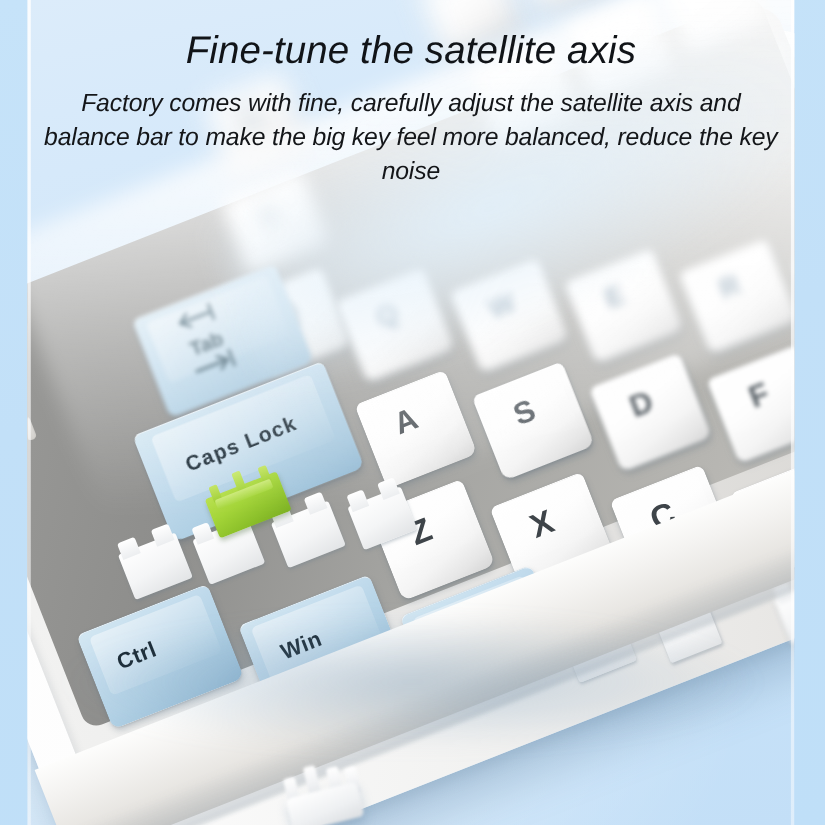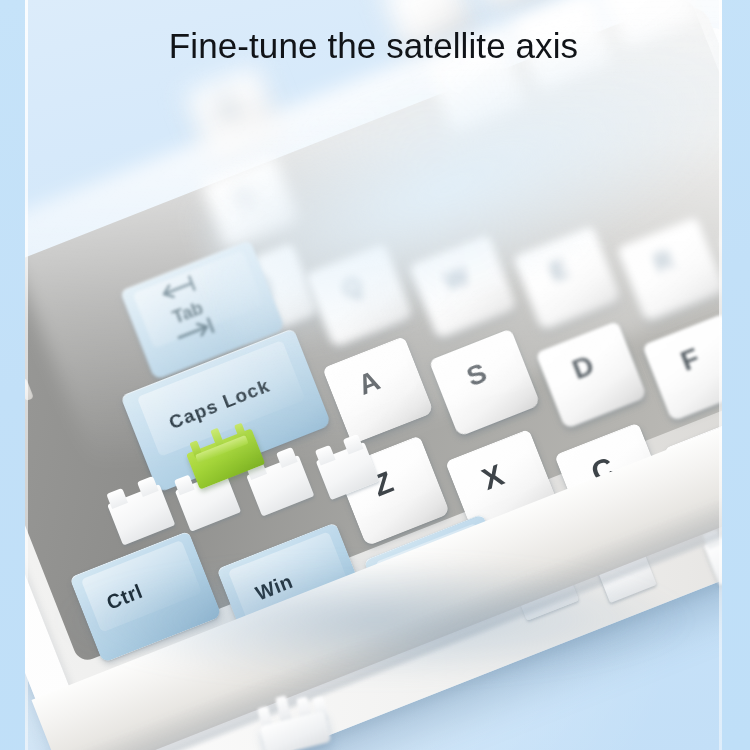--- a/index.html
+++ b/index.html
@@ -19,21 +19,21 @@
   }
   
   #panel{
     position:absolute;
     left:25px; top:0; width:697px; height:750px;
     background:linear-gradient(168deg,#dcecfa 0%,#d6e9fa 18%,#cfe5f8 48%,#c8e2f8 75%,#c3dff7 100%);
     overflow:hidden;
   }
 
   
-  .text-wrap{ position:absolute; left:0; top:0; width:697px; padding:0 8px; z-index:40; }
+  .text-wrap{ position:absolute; left:0; top:0; width:697px; padding:0 8px; z-index:40;font-style:italic; }
   #title{
     text-align:center;
     font-size:35px;
     line-height:40px;
     color:#111418;
     font-weight:400;
     letter-spacing:.1px;
     margin-top:26px;
   }
   #subtitle{
@@ -467,19 +467,20 @@
           <i style="left:30px;top:-6px;"></i>
         <i style="left:50px;"></i>
           <i style="left:66px;top:4px;"></i>
         <span class="body"></span>
       </div>
 
     </div>
 
     <div class="text-wrap">
       <h1 id="title">Fine-tune the satellite axis</h1>
+      <p id="subtitle">Factory comes with fine, carefully adjust the satellite axis and balance bar to make the big key feel more balanced, reduce the key noise</p>
     </div>
 
   </div>
 
   <div class="edge l"></div>
   <div class="edge r"></div>
 </div>
 
 </body></html>

